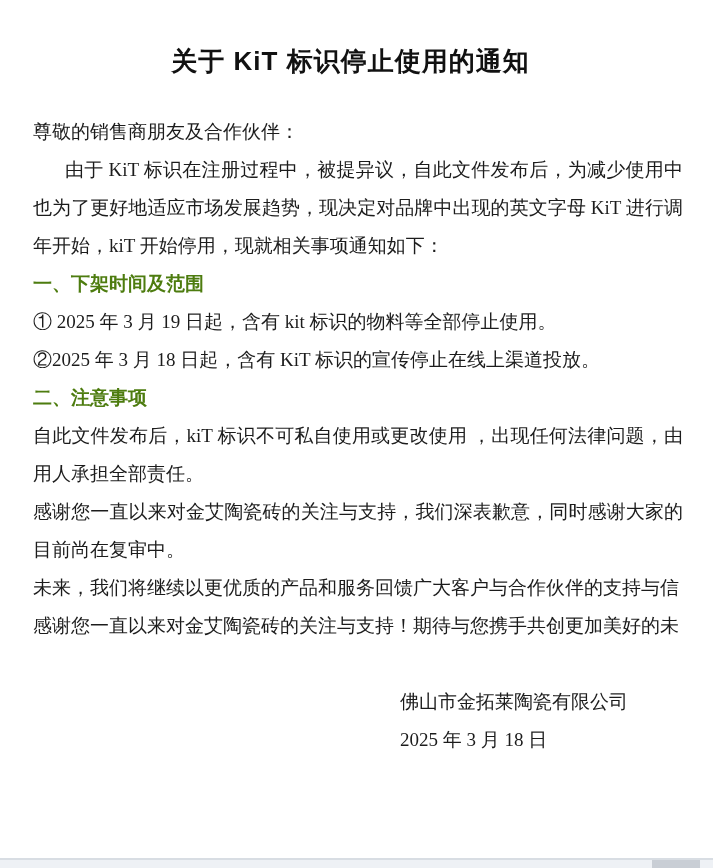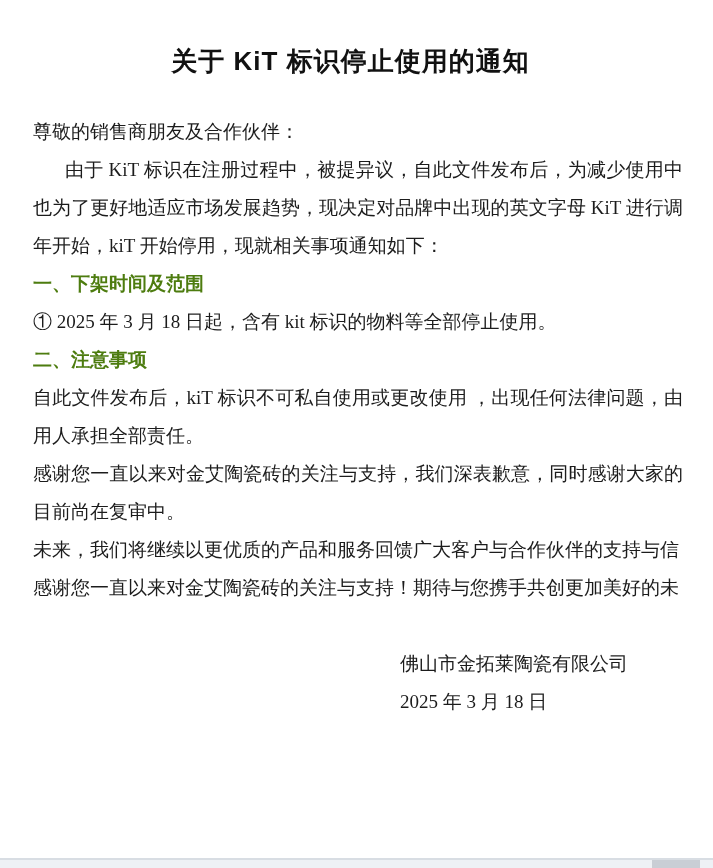--- a/index.html
+++ b/index.html
@@ -64,21 +64,22 @@
 
     <div class="doc-body">
 
       <div class="line">尊敬的销售商朋友及合作伙伴：</div>
 
       <div class="line fill indent">由于 KiT 标识在注册过程中，被提异议，自此文件发布后，为减少使用中的风险，</div>
       <div class="line fill">也为了更好地适应市场发展趋势，现决定对品牌中出现的英文字母 KiT 进行调整。自 2025</div>
       <div class="line">年开始，kiT 开始停用，现就相关事项通知如下：</div>
 
       <div class="line heading">一、下架时间及范围</div>
-      <div class="line">① 2025 年 3 月 18 日起，含有 kit 标识的物料等全部停止使用。</div>
+      <div class="line">① 2025 年 3 月 19 日起，含有 kit 标识的物料等全部停止使用。</div>
+      <div class="line">②2025 年 3 月 18 日起，含有 KiT 标识的宣传停止在线上渠道投放。</div>
 
       <div class="line heading">二、注意事项</div>
       <div class="line fill">自此文件发布后，kiT 标识不可私自使用或更改使用 ，出现任何法律问题，由发布人、使</div>
       <div class="line">用人承担全部责任。</div>
       <div class="line fill">感谢您一直以来对金艾陶瓷砖的关注与支持，我们深表歉意，同时感谢大家的理解、支</div>
       <div class="line">目前尚在复审中。</div>
       <div class="line">未来，我们将继续以更优质的产品和服务回馈广大客户与合作伙伴的支持与信任。</div>
       <div class="line">感谢您一直以来对金艾陶瓷砖的关注与支持！期待与您携手共创更加美好的未来！</div>
 
       <div class="spacer"></div>

